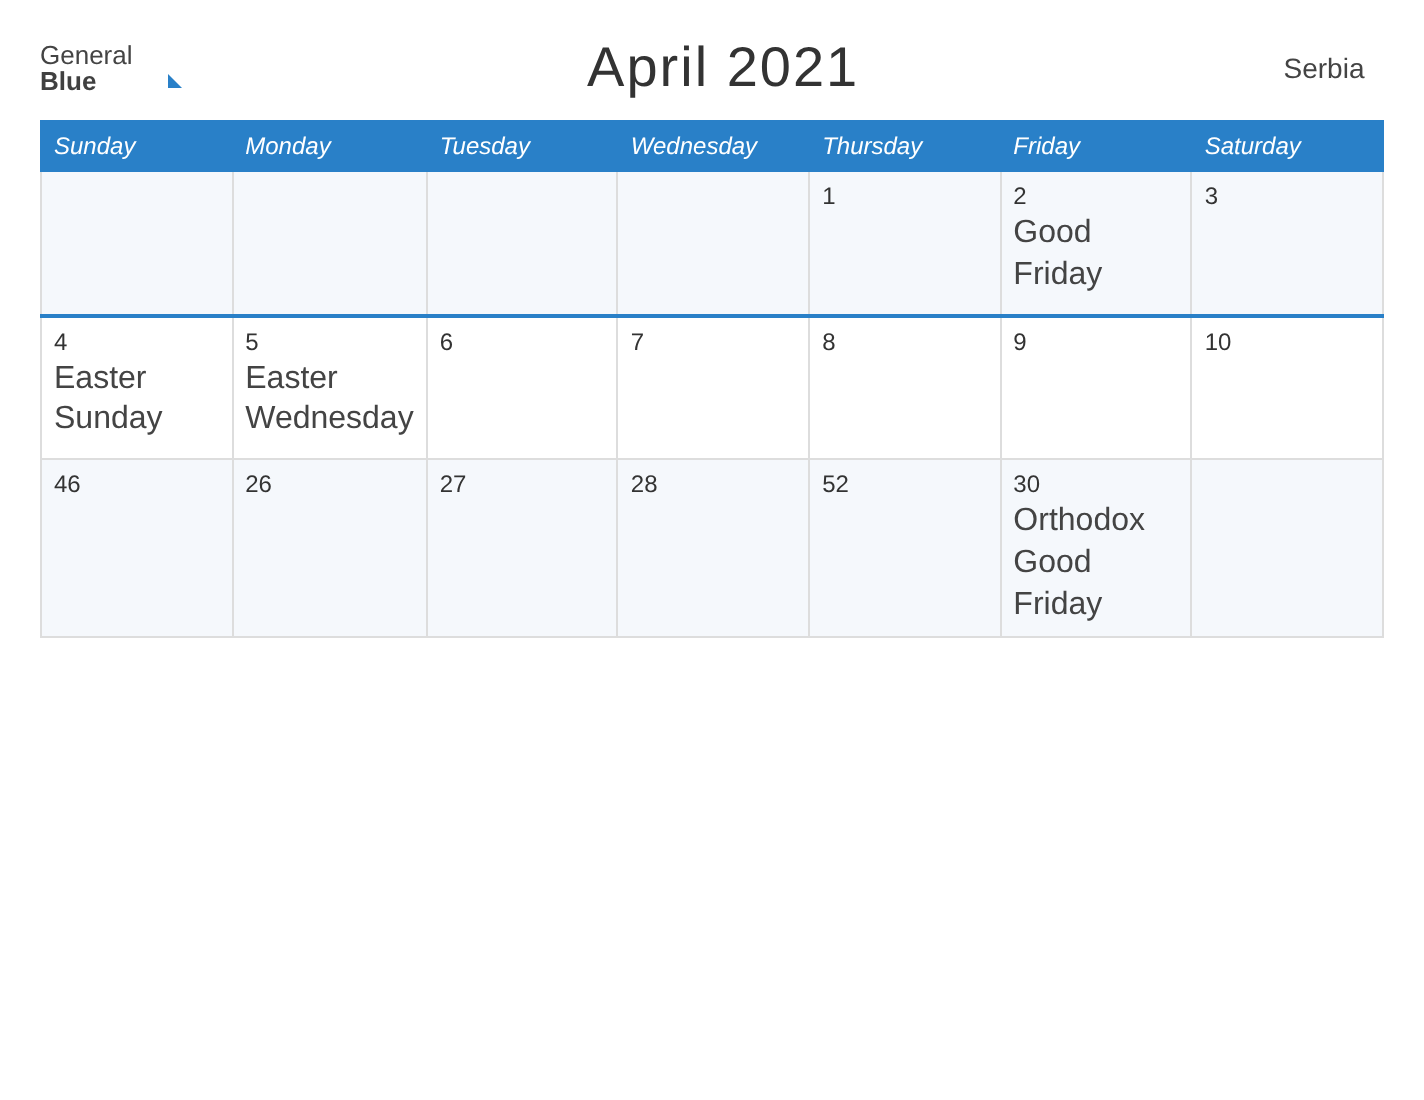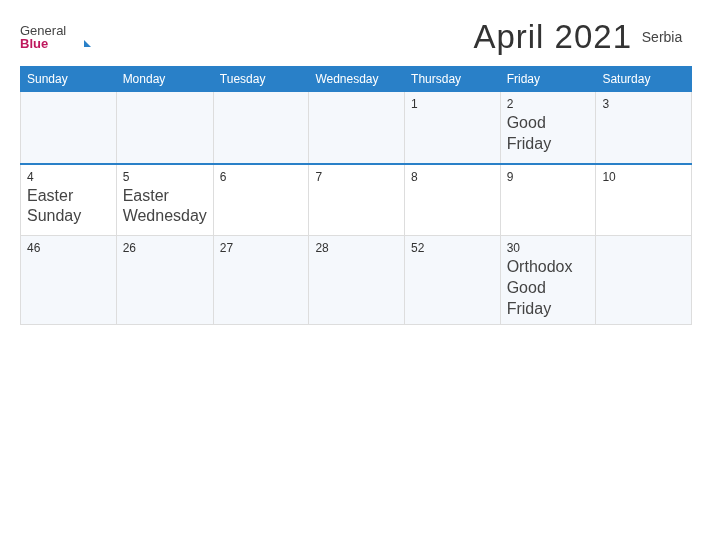--- a/index.html
+++ b/index.html
@@ -28,55 +28,56 @@
       line-height: 1;
     }
     .logo-general {
       font-size: 13px;
       color: #444;
       font-weight: normal;
       letter-spacing: 0;
     }
     .logo-blue {
       font-size: 13px;
-      color: #be185d;
+      color: #404040;
       font-weight: bold;
       display: flex;
       align-items: center;
       gap: 34px;
     }
     .logo-triangle {
       width: 0;
       height: 0;
       border-left: 7px solid #2980c8;
       border-top: 7px solid transparent;
       border-bottom: 0px solid transparent;
       margin-left: 2px;
       margin-bottom: 1px;
     }
     .month-title {
-      font-size: 33px;
+      font-size: 28px;
       font-weight: 400;
       color: #333;
       letter-spacing: 1px;
-      text-align: right;
+      text-align: center;
       flex: 1;
     }
     .country {
       font-size: 14px;
       color: #444;
       min-width: 60px;
       text-align: center;
     }
     .calendar {
       width: 100%;
       border-collapse: collapse;
     }
     .calendar thead tr {
       background-color: #2980c8;
+      font-style: italic;
     }
     .calendar thead th {
       color: #fff;
       font-size: 12px;
       font-weight: normal;
       padding: 5px 6px;
       text-align: left;
       border: 1px solid #2980c8;
     }
     .calendar tbody tr {

